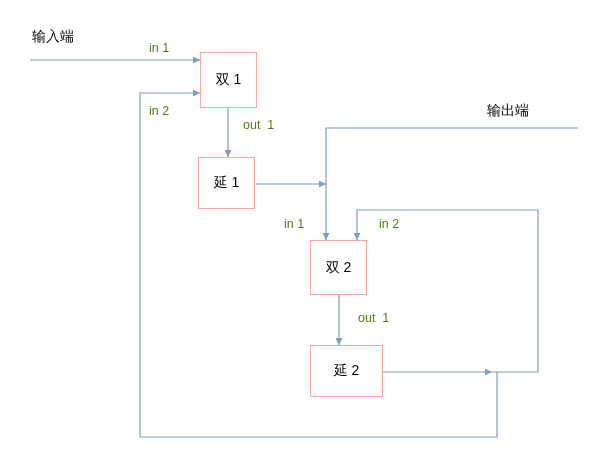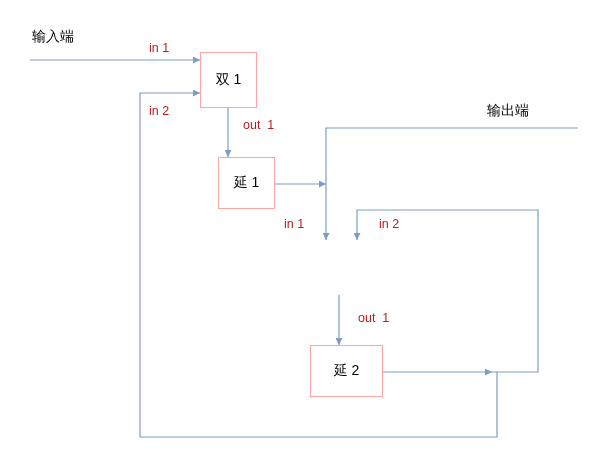--- a/index.html
+++ b/index.html
@@ -28,21 +28,21 @@
     align-items: center;
     justify-content: center;
     font-size: 14px;
     color: #000000;
     white-space: pre;
     box-sizing: border-box;
   }
   .lbl {
     position: absolute;
     font-size: 12.5px;
-    color: #b91c1c;
+    color: #4d7c0f;
     white-space: pre;
     line-height: 1;
   }
   .terminal {
     position: absolute;
     font-size: 14px;
     color: #000000;
     white-space: pre;
     line-height: 1;
   }
@@ -77,21 +77,22 @@
       <path d="M368 372 H492" marker-end="url(#arw)"></path>
 
       <path d="M492 372 H538 V210 H357 V240" marker-end="url(#arw)"></path>
     </g>
   </svg>
 
   <span class="terminal" style="left:32px; top:29px;">输入端</span>
   <span class="terminal" style="left:487px; top:103px;">输出端</span>
 
   <div class="block" style="left:200px; top:52px;  width:57px; height:56px;">双 1</div>
-  <div class="block" style="left:198px; top:157px; width:57px; height:52px;margin-left:20px;">延 1</div>
+  <div class="block" style="left:198px; top:157px; width:57px; height:52px;">延 1</div>
+  <div class="block" style="left:310px; top:240px; width:57px; height:55px;">双 2</div>
   <div class="block" style="left:310px; top:345px; width:73px; height:52px;">延 2</div>
 
   <span class="lbl" style="left:149px; top:42px;">in 1</span>
   <span class="lbl" style="left:149px; top:105px;">in 2</span>
   <span class="lbl" style="left:243px; top:119px;">out  1</span>
   <span class="lbl" style="left:284px; top:218px;">in 1</span>
   <span class="lbl" style="left:379px; top:218px;">in 2</span>
   <span class="lbl" style="left:358px; top:312px;">out  1</span>
 
 </div>

